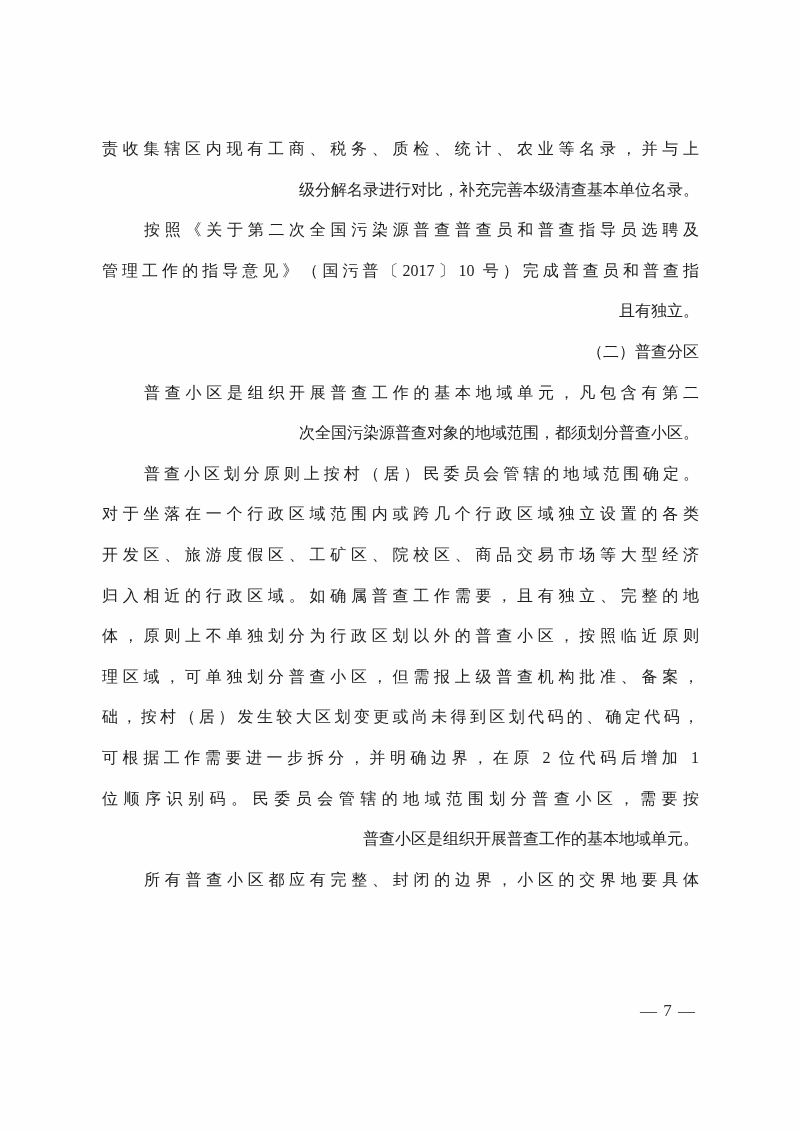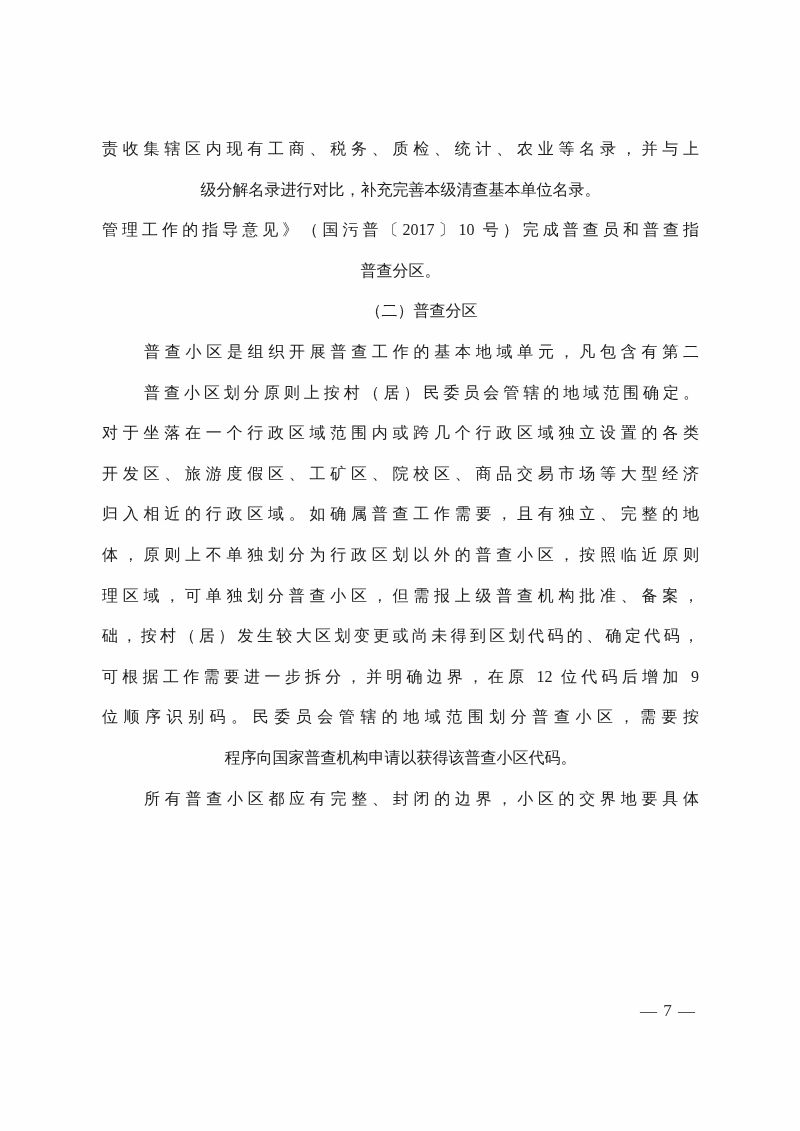--- a/index.html
+++ b/index.html
@@ -20,21 +20,21 @@
   .textblock {
     position: absolute;
     left: 102px;
     top: 129px;
     width: 597px;
     font-size: 16px;
   }
   .ln {
     height: 40.6px;
     line-height: 40.6px;
-    text-align: center;
+    text-align: right;
     overflow: visible;
   }
   
   .j {
     text-align: justify;
     text-align-last: justify;
     text-justify: inter-character;
   }
   
   .ind {
@@ -52,30 +52,32 @@
     color: #333333;
   }
 </style>
 </head>
 <body>
 
 <div class="page">
   <div class="textblock">
     <div class="ln j">责收集辖区内现有工商、税务、质检、统计、农业等名录，并与上</div>
     <div class="ln">级分解名录进行对比，补充完善本级清查基本单位名录。</div>
+    <div class="ln j ind">按照《关于第二次全国污染源普查普查员和普查指导员选聘及</div>
     <div class="ln j">管理工作的指导意见》（国污普〔2017〕10 号）完成普查员和普查指</div>
-    <div class="ln">普查分区。</div>
+    <div class="ln">且有独立。</div>
     <div class="ln ind bold">（二）普查分区</div>
     <div class="ln j ind">普查小区是组织开展普查工作的基本地域单元，凡包含有第二</div>
+    <div class="ln">次全国污染源普查对象的地域范围，都须划分普查小区。</div>
     <div class="ln j ind">普查小区划分原则上按村（居）民委员会管辖的地域范围确定。</div>
     <div class="ln j">对于坐落在一个行政区域范围内或跨几个行政区域独立设置的各类</div>
     <div class="ln j">开发区、旅游度假区、工矿区、院校区、商品交易市场等大型经济</div>
     <div class="ln j">归入相近的行政区域。如确属普查工作需要，且有独立、完整的地</div>
     <div class="ln j">体，原则上不单独划分为行政区划以外的普查小区，按照临近原则</div>
     <div class="ln j">理区域，可单独划分普查小区，但需报上级普查机构批准、备案，</div>
     <div class="ln j">础，按村（居）发生较大区划变更或尚未得到区划代码的、确定代码，</div>
-    <div class="ln j">可根据工作需要进一步拆分，并明确边界，在原 12 位代码后增加 9</div>
+    <div class="ln j">可根据工作需要进一步拆分，并明确边界，在原 2 位代码后增加 1</div>
     <div class="ln j">位顺序识别码。民委员会管辖的地域范围划分普查小区，需要按</div>
-    <div class="ln">程序向国家普查机构申请以获得该普查小区代码。</div>
+    <div class="ln">普查小区是组织开展普查工作的基本地域单元。</div>
     <div class="ln j ind">所有普查小区都应有完整、封闭的边界，小区的交界地要具体</div>
   </div>
   <div class="pagenum">— 7 —</div>
 </div>
 
 </body></html>

